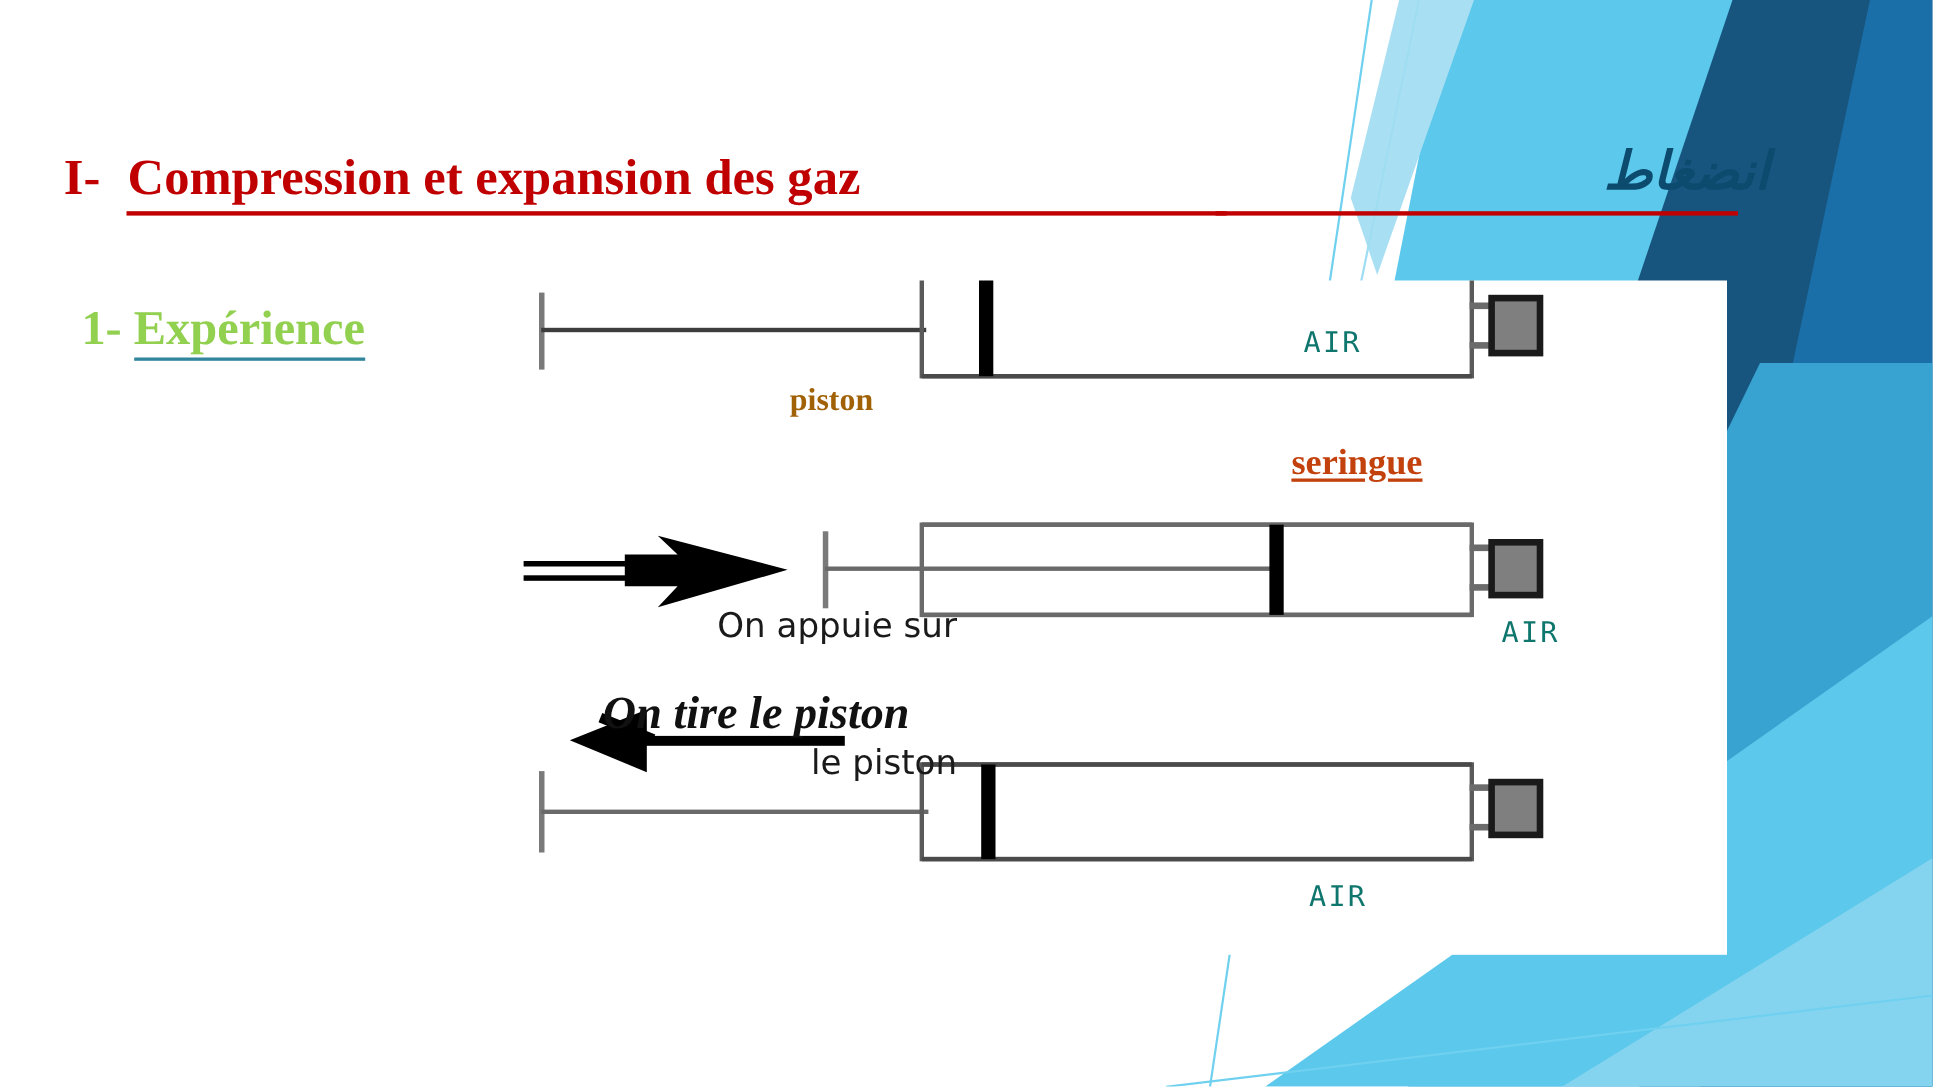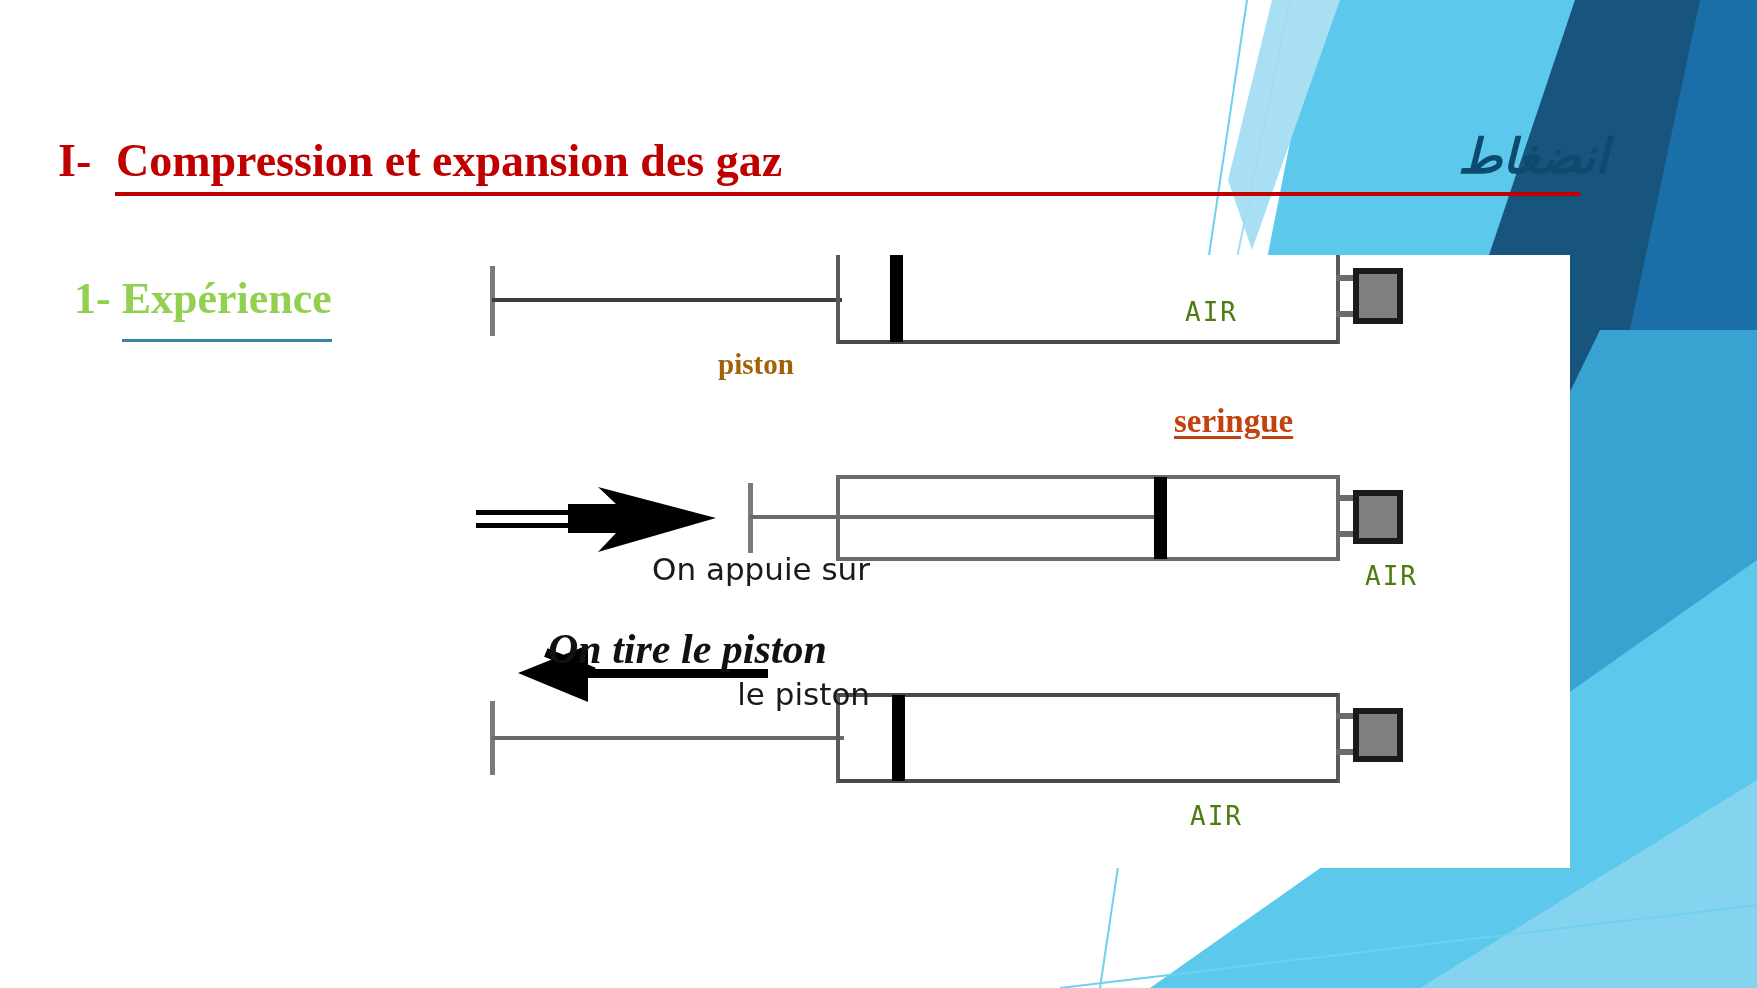--- a/index.html
+++ b/index.html
@@ -89,21 +89,21 @@
     white-space: pre;
   }
   .subtitle-seg {
     font-weight: bold;
     font-size: 44px;
     color: #92D050;
     font-family: "Liberation Serif", "DejaVu Serif", serif;
   }
   #subtitle-word {
     border-bottom: 3px solid #31859C;
-    padding-bottom: 16px;
+    padding-bottom: 2px;
   }
 
   
   #figure {
     position: absolute;
     left: 448px;
     top: 255px;
     width: 1122px;
     height: 613px;
     background: #ffffff;
@@ -149,21 +149,21 @@
     font-style: italic;
     color: #111111;
     font-family: "Liberation Serif", "DejaVu Serif", serif;
     text-align: center;
   }
   .air-label {
     position: absolute;
     font-family: "DejaVu Sans Mono", "Liberation Mono", monospace;
     font-size: 26px;
     letter-spacing: 2px;
-    color: #4d7c0f;
+    color: #0f766e;
   }
   #air-1 { left: 1185px; top: 297px; }
   #air-2 { left: 1365px; top: 561px; }
   #air-3 { left: 1190px; top: 801px; }
 </style>
 </head>
 <body>
 
 <div id="slide">
 

